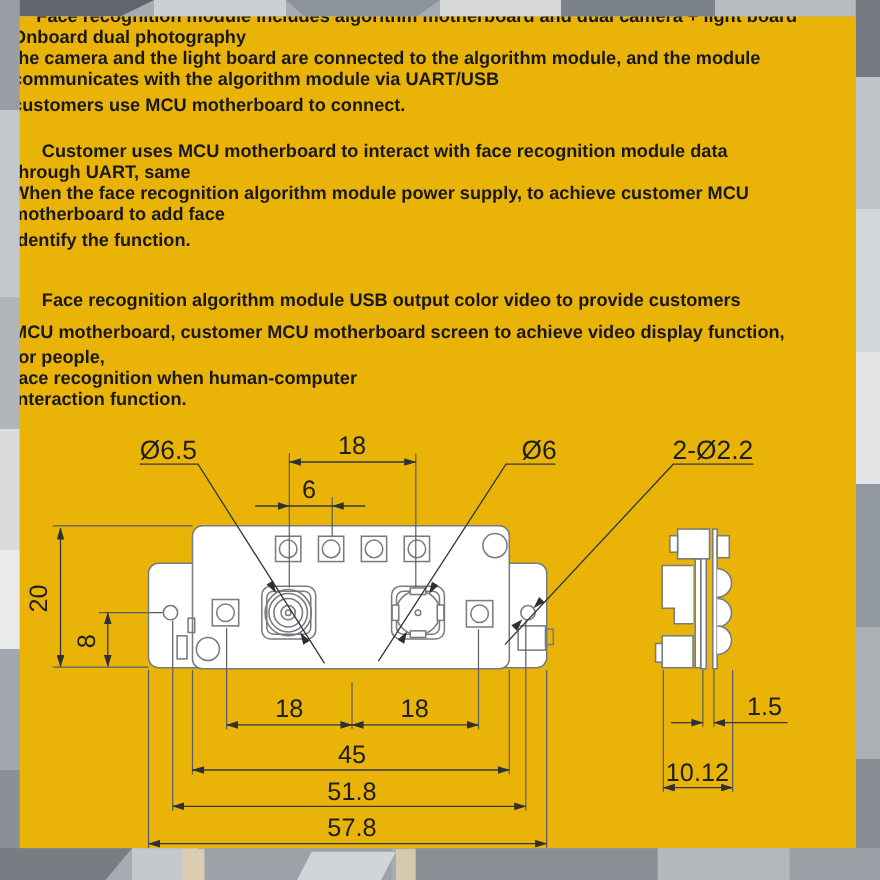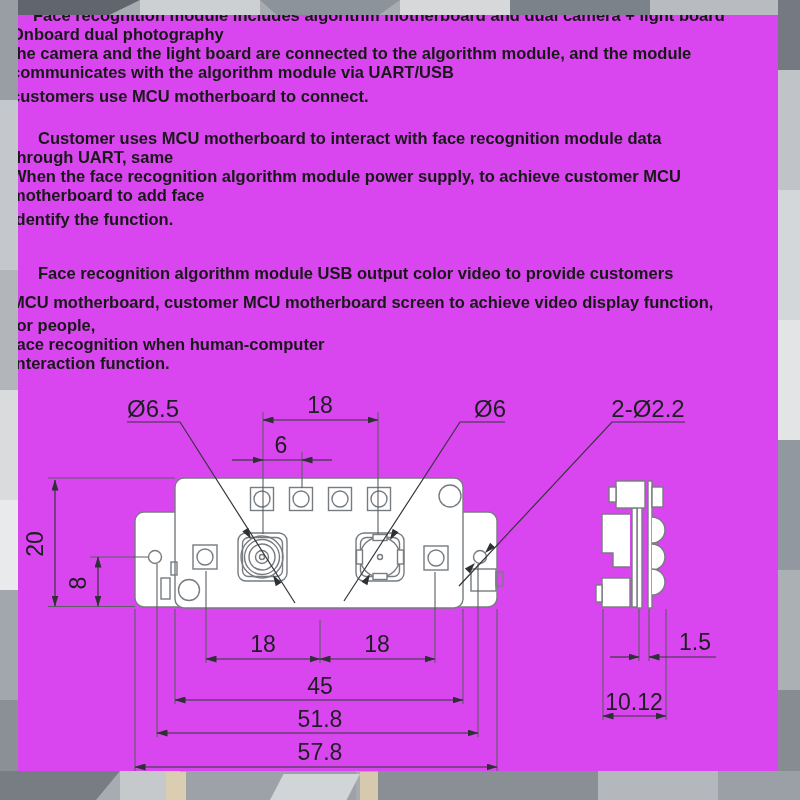--- a/index.html
+++ b/index.html
@@ -33,21 +33,21 @@
   .b1{left:0;top:771px;width:120px;height:29px;background:#787d84;clip-path:polygon(0 0,100% 0,80% 100%,0 100%);}
   .b2{left:120px;top:771px;width:60px;height:29px;background:#c6c9cc;}
   .b3{left:166px;top:772px;width:20px;height:28px;background:#dacdb2;}
   .b4{left:186px;top:771px;width:170px;height:29px;background:#9da2a8;}
   .b5{left:270px;top:774px;width:90px;height:26px;background:#d2d5d7;clip-path:polygon(0 100%,15% 0,100% 0,85% 100%);}
   .b6{left:360px;top:772px;width:18px;height:28px;background:#d6c9ae;}
   .b7{left:378px;top:771px;width:220px;height:29px;background:#8a8f96;}
   .b8{left:598px;top:771px;width:120px;height:29px;background:#b4b8bc;}
   .b9{left:718px;top:771px;width:82px;height:29px;background:#9ba0a6;}
 
-  .card{position:absolute;left:18px;top:15px;width:760px;height:756px;background:#d946ef;
+  .card{position:absolute;left:18px;top:15px;width:760px;height:756px;background:#eab308;
         overflow:hidden;z-index:2;}
   .para{position:absolute;left:-7px;width:820px;color:#181818;font-weight:bold;
         font-size:16.5px;line-height:19px;}
   .para div{white-space:nowrap;}
   .p1{top:-9px;}
   .p2{top:114px;}
   .p3{top:249px;}
   .indent{padding-left:27px;}
   .ind1{padding-left:22px;}
   .gap5{margin-top:5px;}

